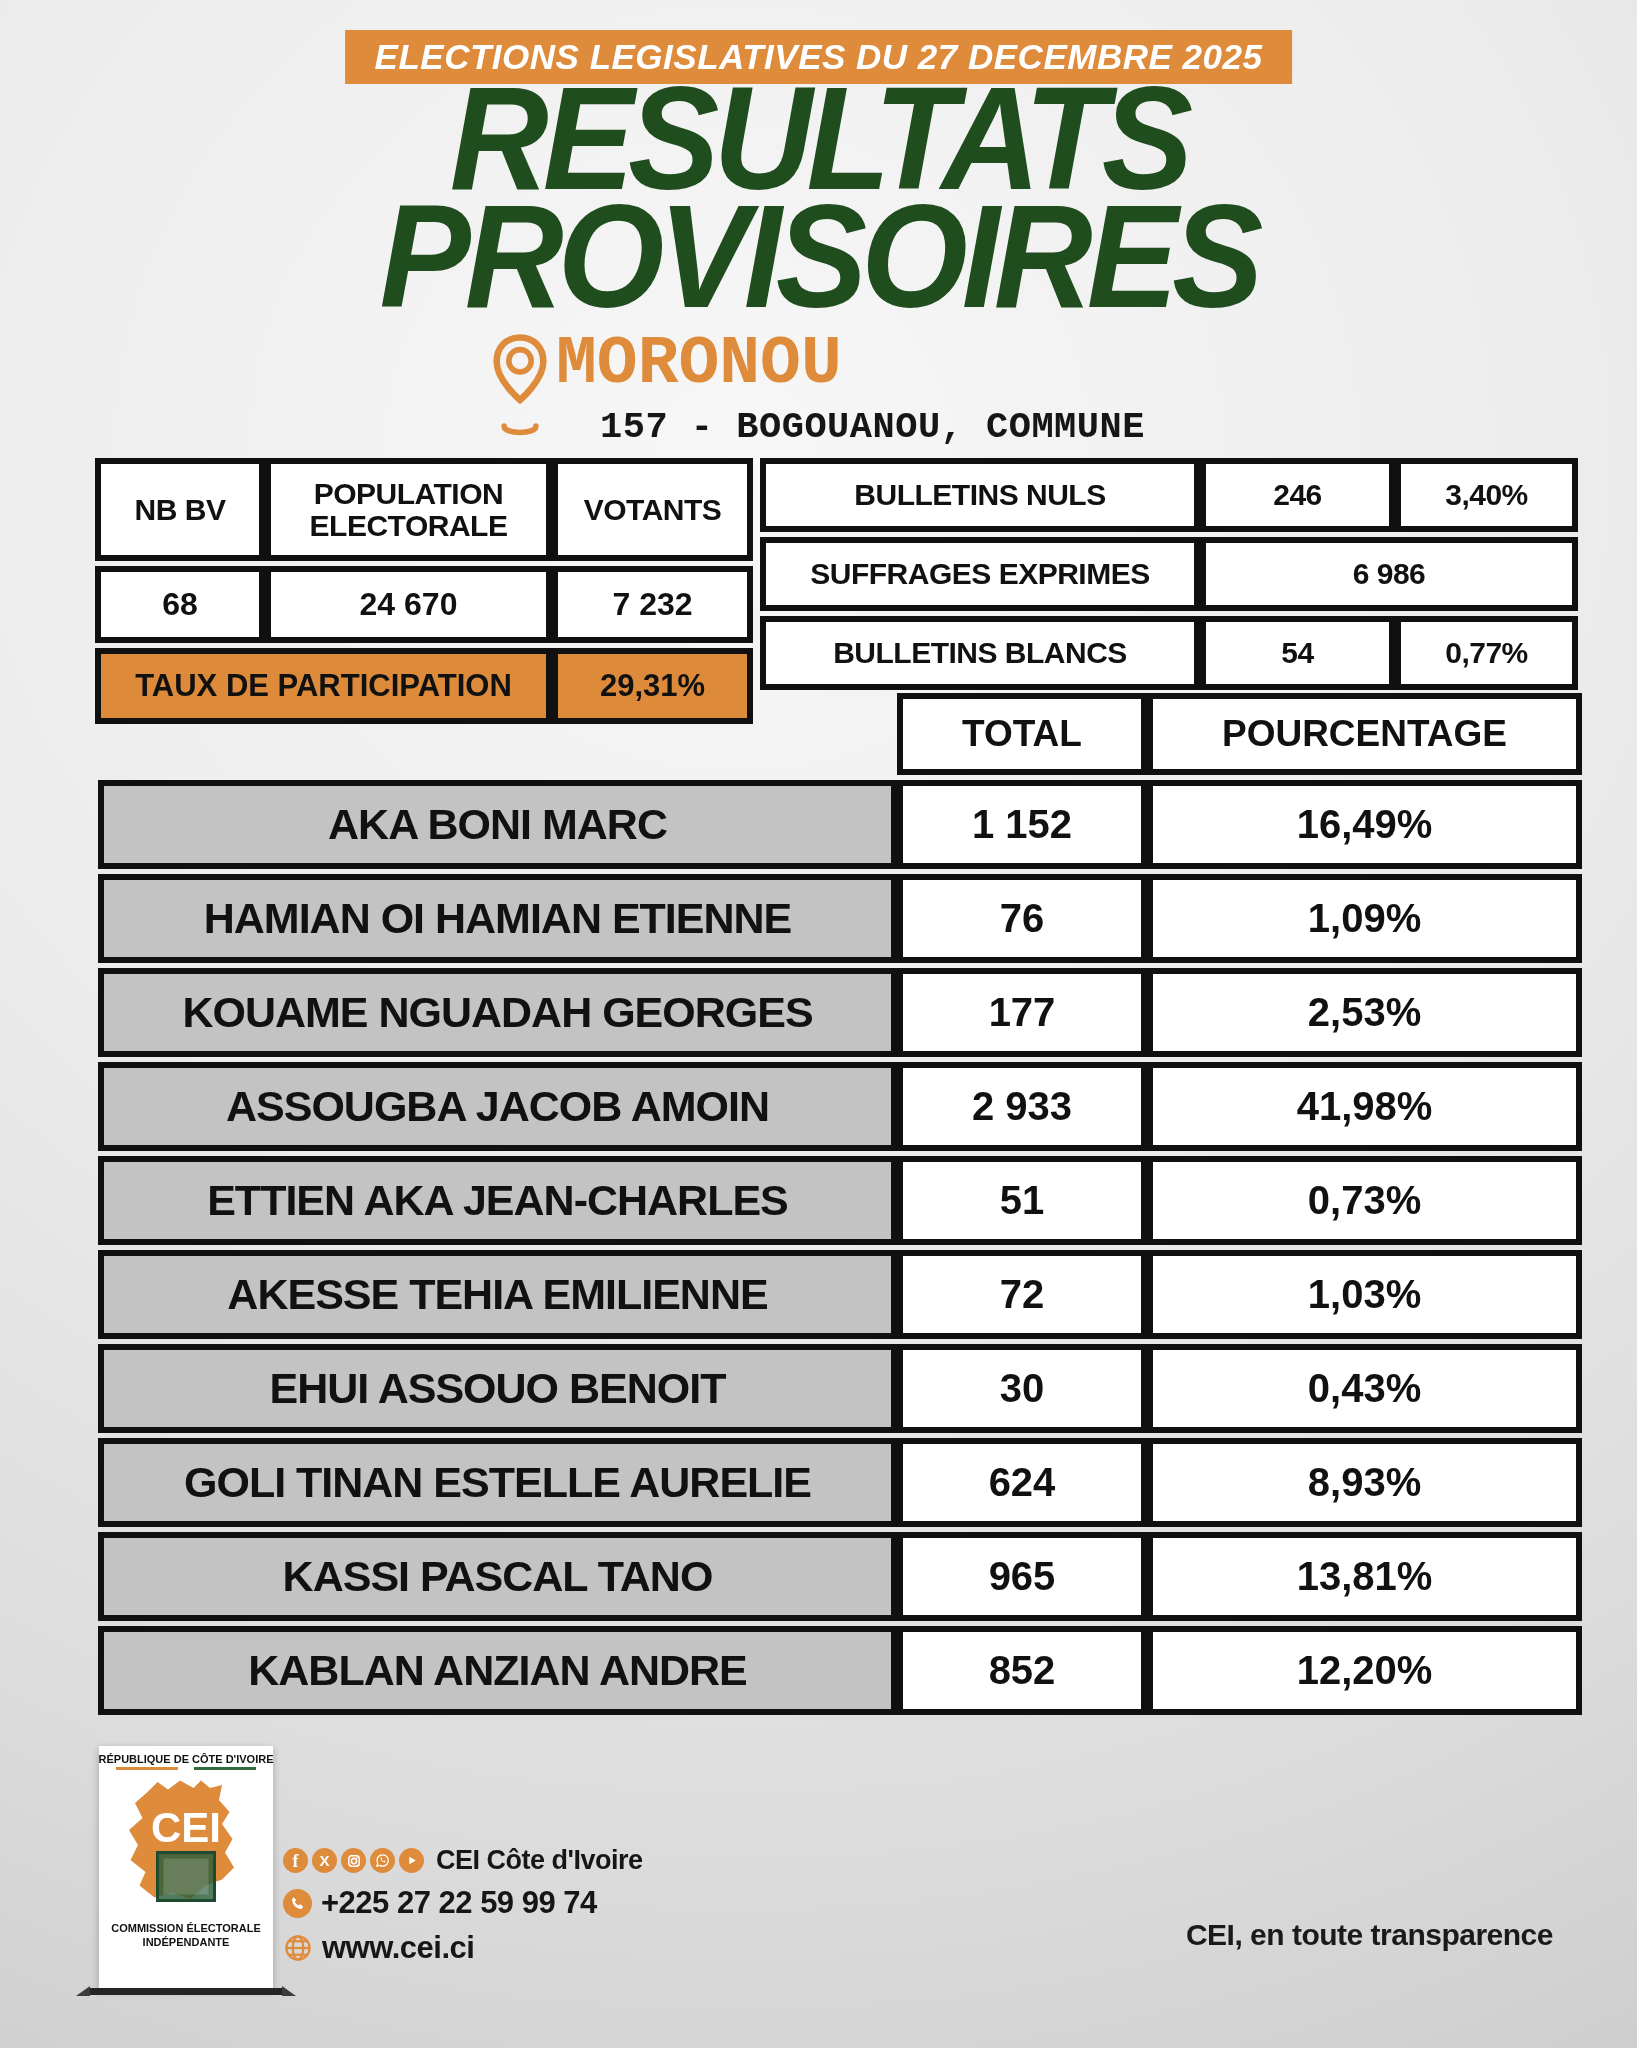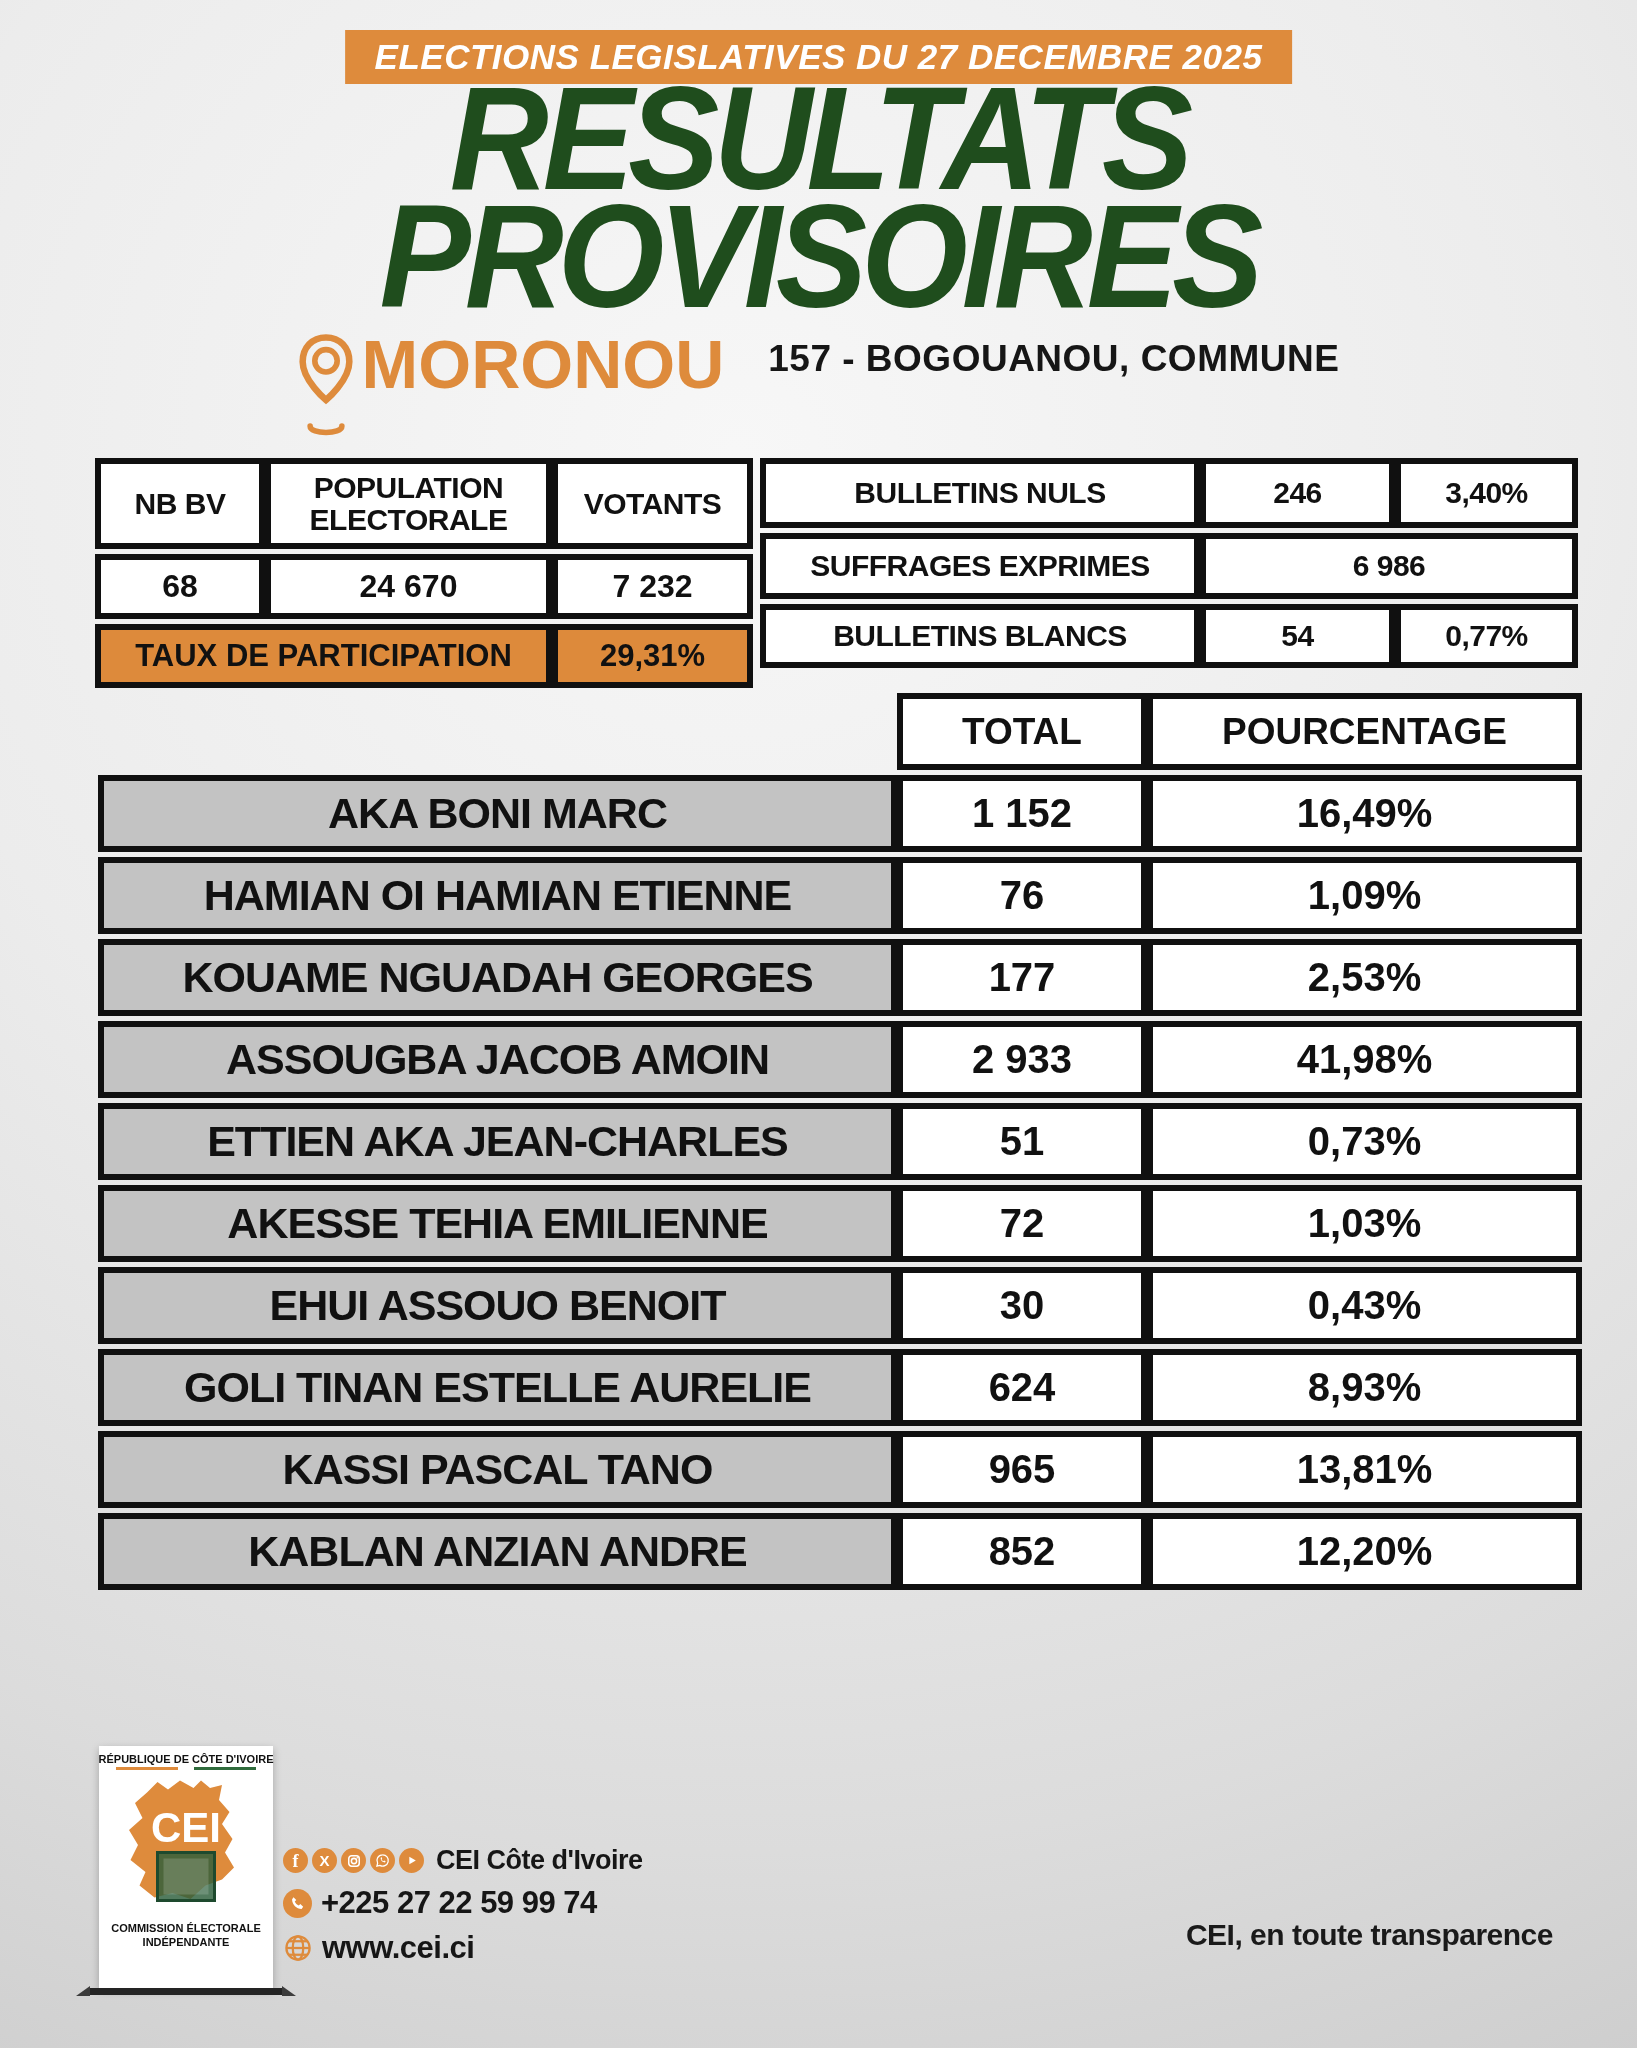--- a/index.html
+++ b/index.html
@@ -23,29 +23,29 @@
     position:absolute;top:80px;left:0;width:100%;
     text-align:center;transform:scaleY(1.07);transform-origin:top center;
   }
   .title-line{
     font-style:italic;font-weight:bold;font-size:137px;line-height:.8;
     letter-spacing:-6px;color:#1F4D1D;white-space:nowrap;
   }
   
   .location{position:absolute;top:330px;left:0;width:100%;display:flex;justify-content:center;}
   .loc-inner{display:flex;align-items:flex-start;gap:8px;}
-  .loc-text{display:flex;flex-direction:row;}
+  .loc-text{display:flex;flex-direction:column;font-family:Liberation Mono, monospace;}
   .loc-region{font-weight:bold;font-size:68px;line-height:1;color:#DE8B3C;letter-spacing:0;}
   .loc-constituency{font-weight:bold;font-size:37px;color:#161616;margin-top:8px;letter-spacing:.5px;margin-left:44px;}
   
   table{border-collapse:separate;border-spacing:0 5px;table-layout:fixed;}
   td,th{
     border:6px solid #101010;background:#fff;
     font-weight:bold;text-align:center;vertical-align:middle;
-    padding:8px 4px;box-sizing:border-box;color:#111;
+    padding:14px 4px;box-sizing:border-box;color:#111;
     overflow:hidden;
   }
   .orange-cell{background:#DD8A3B !important;}
   .ghost{border:none !important;background:transparent !important;}
   
   #stats-left{position:absolute;top:453px;left:95px;width:658px;}
   #stats-left th{font-size:30px;letter-spacing:-.5px;line-height:1.05;}
   #stats-left .val td{font-size:32px;}
   #stats-left .lt-h th{height:90px;}
   #stats-left .lt-v td{height:54px;}

